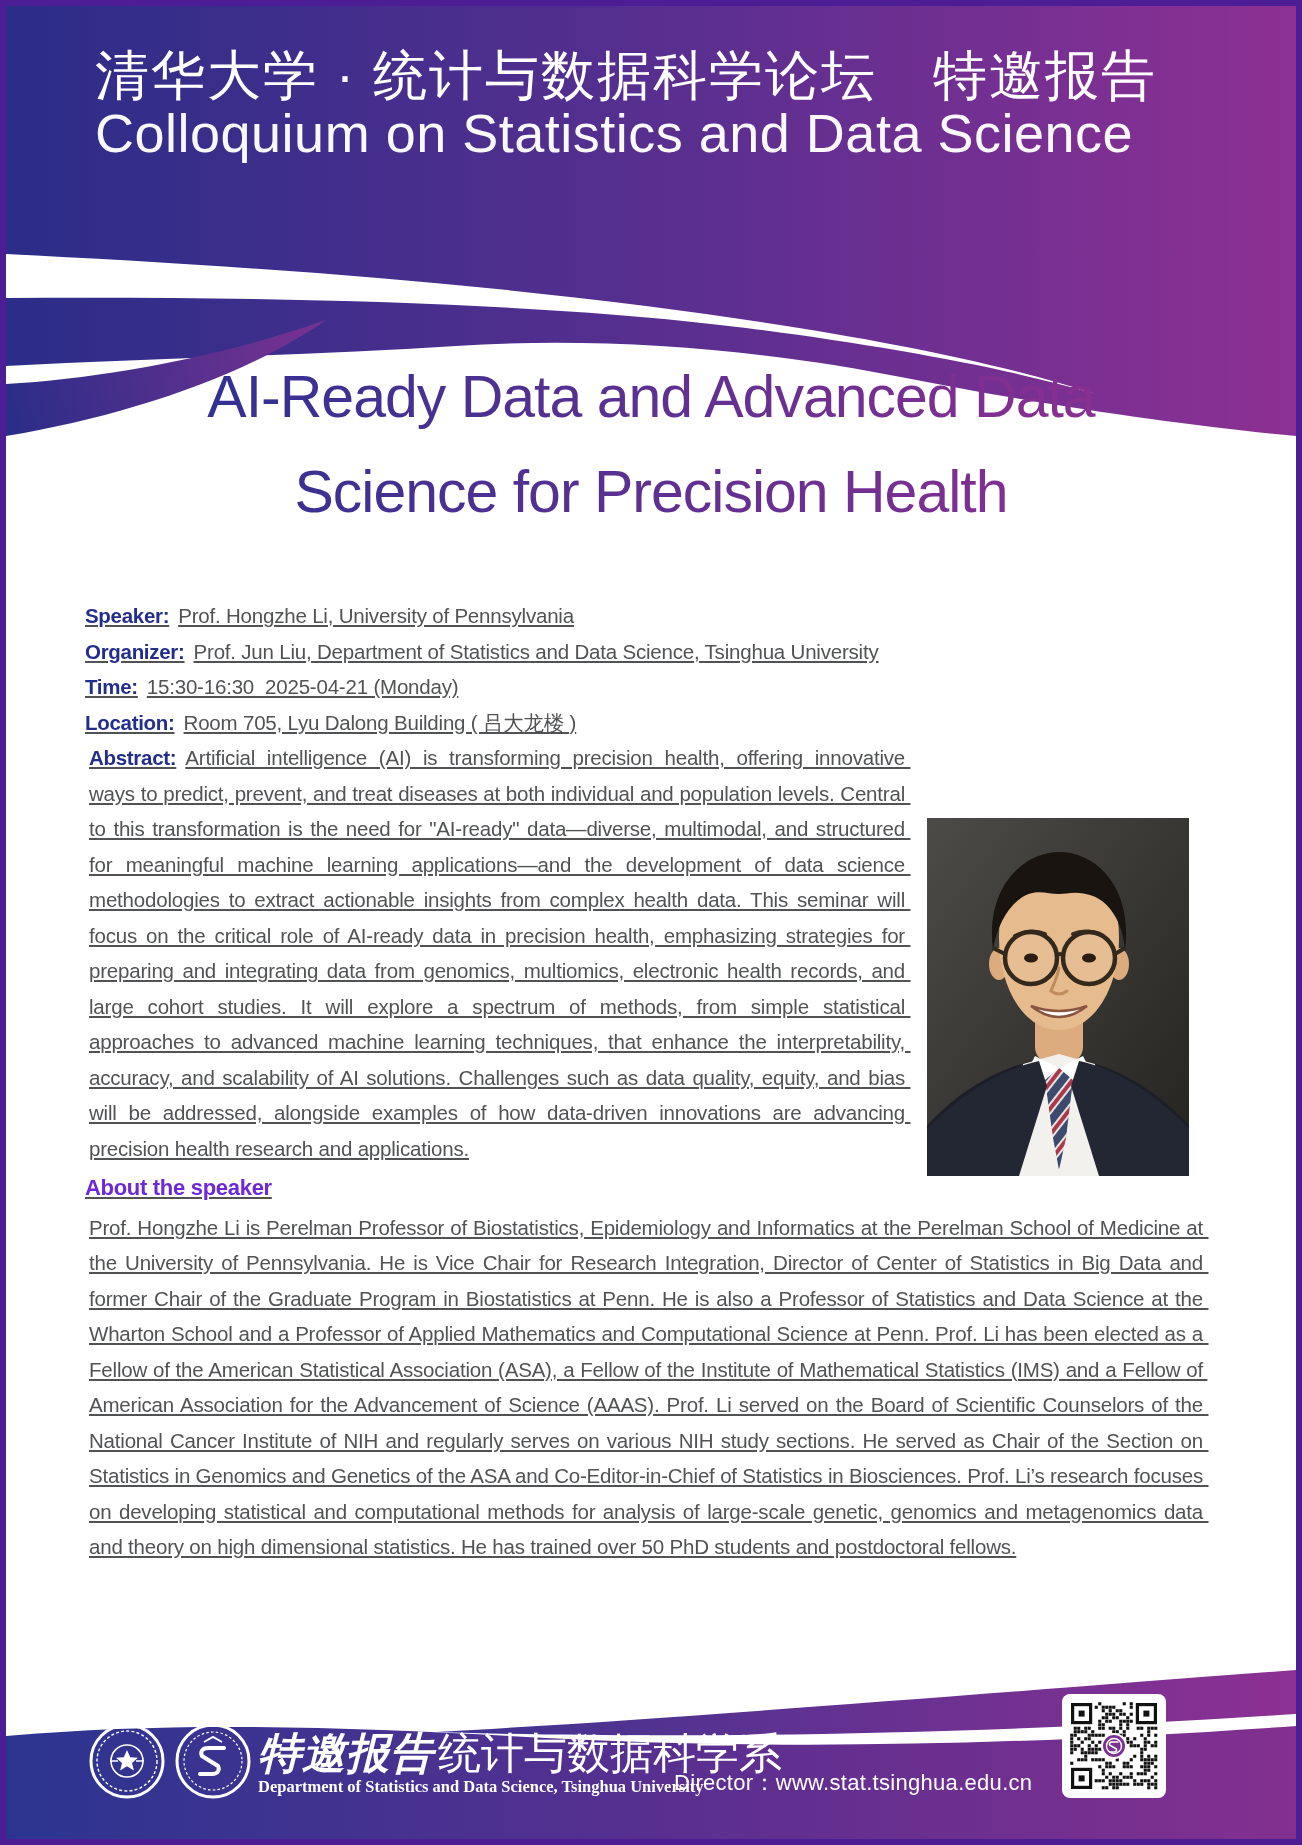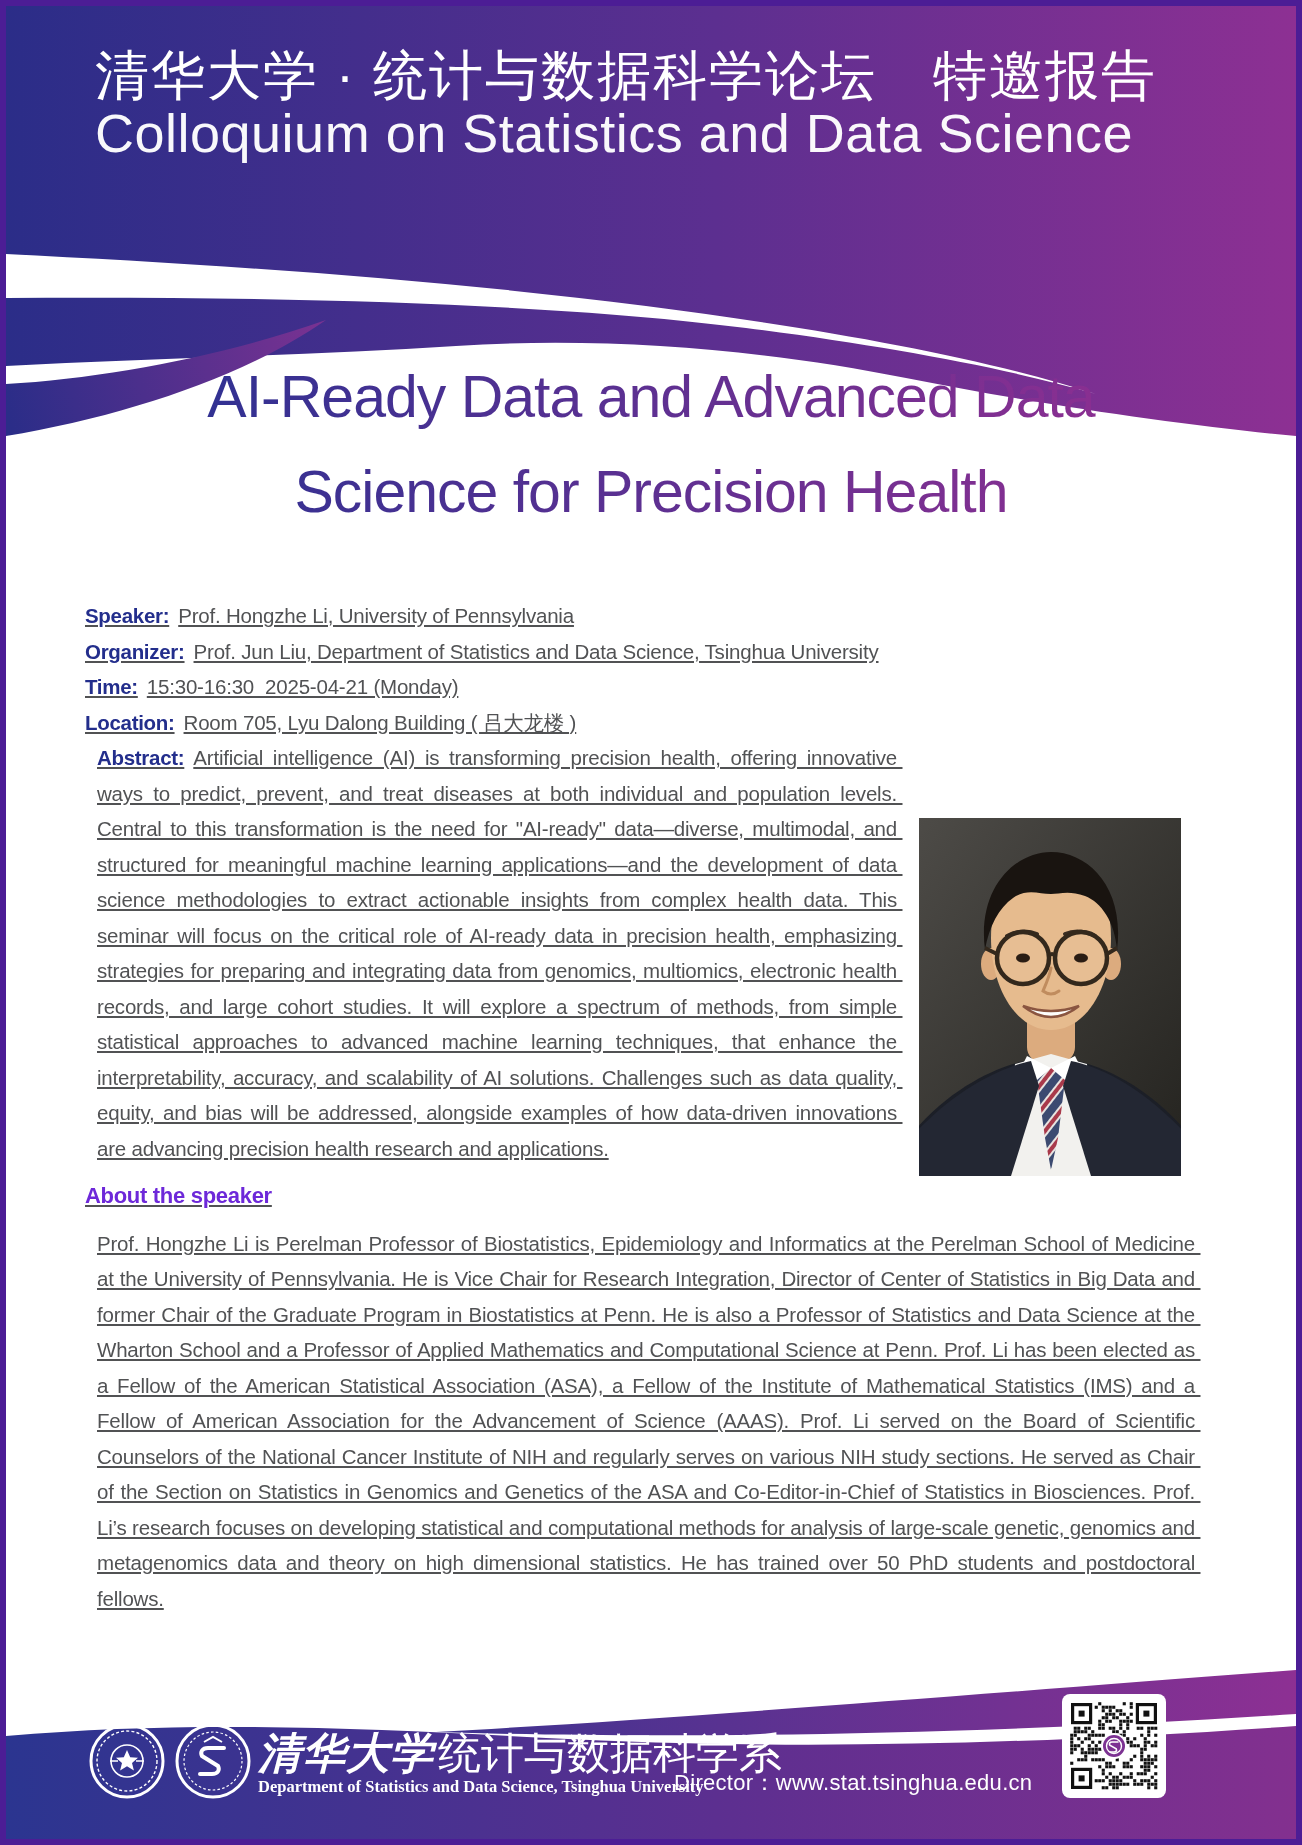--- a/index.html
+++ b/index.html
@@ -29,21 +29,21 @@
     -webkit-background-clip:text;background-clip:text;
     -webkit-text-fill-color:transparent;color:transparent;
   }
   
   .body-flow{
     position:absolute;left:79px;top:592px;width:1122px;
     font-size:20.5px;line-height:35.5px;letter-spacing:-0.2px;color:#515254;text-decoration:underline;
   }
   .fld{white-space:pre-wrap;}
   .lbl{font-weight:bold;color:#232e8c;margin-right:9px;letter-spacing:-0.3px;}
-  .para{margin:12px;text-align:justify;white-space:pre-wrap;}
+  .para{margin:4px;text-align:justify;white-space:pre-wrap;}
   .abstract{margin-top:0;}
   .photo-wrap{
     float:right;width:262px;height:358px;margin:7px 14px 14px 22px;
     display:block;
   }
   .photo-wrap svg{display:block;width:100%;height:100%;}
   .about-h{
     margin:4px 0 0 0;font-size:22px;color:#6d28d9;font-weight:bold;line-height:35.5px;letter-spacing:-0.3px;
   }
   
@@ -208,21 +208,21 @@
     <span class="logo logo-dept">
       <svg viewBox="0 0 78 78">
         <circle cx="39" cy="39" r="36" fill="none" stroke="#ffffff" stroke-width="3"></circle>
         <circle cx="39" cy="39" r="29" fill="none" stroke="#ffffff" stroke-width="1.2" stroke-dasharray="2.6 2.2"></circle>
         <path d="M50,26 H34 C28,26 26,30 28,34 L44,44 C46,48 44,52 38,52 H26" fill="none" stroke="#ffffff" stroke-width="4" stroke-linecap="round"></path>
         <path d="M30,20 L39,15 L48,20" fill="none" stroke="#ffffff" stroke-width="2"></path>
       </svg>
     </span>
 
     <div class="dept-lines">
-      <div class="dept-zh"><span class="calligraphy">清华大学</span><span>统计与数据科学系</span></div>
+      <div class="dept-zh"><span class="calligraphy">特邀报告</span><span>统计与数据科学系</span></div>
       <div class="dept-en">Department of Statistics and Data Science, Tsinghua University</div>
     </div>
 
     <div class="website"><span>Director：</span><span>www.stat.tsinghua.edu.cn</span></div>
 
     <span class="qr">
       <svg viewBox="0 0 104 104">
         <rect x="0" y="0" width="104" height="104" rx="8" fill="#ffffff"></rect>
         <g fill="#111111" id="qr-modules">
             <rect x="36.2" y="8.2" width="3.1" height="3.1"></rect>

